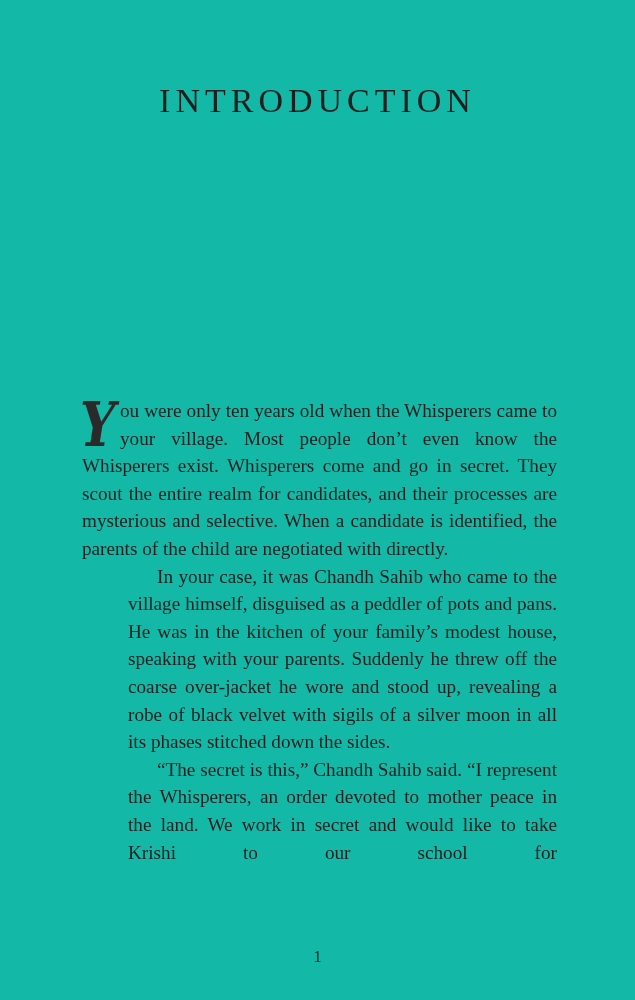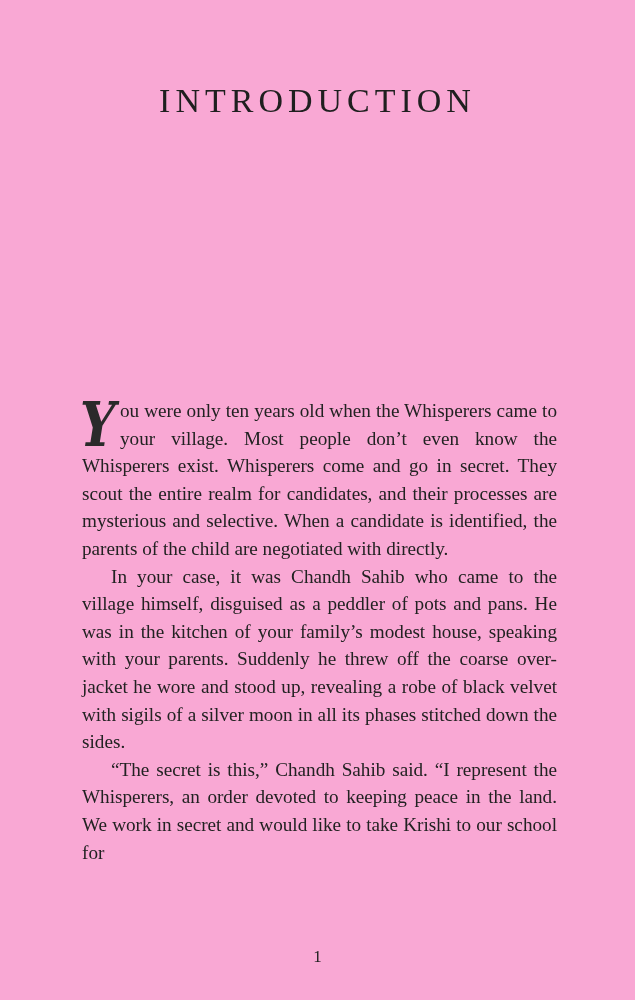--- a/index.html
+++ b/index.html
@@ -1,31 +1,31 @@
 <!DOCTYPE html>
 <html><head>
 <meta charset="utf-8">
 <style>
   html, body { margin: 0; padding: 0; background: #ffffff; }
   body { width: 635px; height: 1000px; position: relative; overflow: hidden; }
-  .page { position: absolute; left: 0; top: 0; width: 635px; height: 1000px; background: #f9a8d4; }
+  .page { position: absolute; left: 0; top: 0; width: 635px; height: 1000px; background: #14b8a6; }
   .title {
     position: absolute; left: 0; right: 0; top: 82px;
     text-align: center;
     font-family: "Liberation Serif", "DejaVu Serif", serif;
     font-size: 34px; letter-spacing: 5px; color: #1f1f1f;
     margin: 0; font-weight: normal;
   }
   .body-text {
     position: absolute; left: 82px; width: 475px; top: 397px;
     font-family: "Liberation Serif", "DejaVu Serif", serif;
     font-size: 19.2px; line-height: 27.6px; color: #222;
   }
   .body-text p { margin: 0; text-align: justify; text-align-last: left; }
-  .body-text p.indent { text-indent: 29px; }
+  .body-text p.indent { text-indent: 29px; margin-left: 46px; }
   .dropcap {
     float: left;
     font-family: "DejaVu Serif", serif;
     font-style: italic; font-weight: bold;
     font-size: 62px; line-height: 52px;
     margin: 2px 6px 0 -2px;
     color: #2a2a2a;
     transform: scaleX(0.8);
     transform-origin: left top;
     width: 34px;
@@ -38,17 +38,17 @@
 </style>
 </head>
 <body>
 
 <div class="page">
   <h1 class="title">INTRODUCTION</h1>
 
   <div class="body-text">
     <p><span class="dropcap">Y</span><span>ou were only ten years old when the Whisperers came to your village. Most people don’t even know the Whisperers exist. Whisperers come and go in secret. They scout the entire realm for candidates, and their processes are mysterious and selective. When a candidate is identified, the parents of the child are negotiated with directly.</span></p>
     <p class="indent">In your case, it was Chandh Sahib who came to the village himself, disguised as a peddler of pots and pans. He was in the kitchen of your family’s modest house, speaking with your parents. Suddenly he threw off the coarse over-jacket he wore and stood up, revealing a robe of black velvet with sigils of a silver moon in all its phases stitched down the sides.</p>
-    <p class="indent" style="text-align-last: justify;">“The secret is this,” Chandh Sahib said. “I represent the Whisperers, an order devoted to keeping peace in the land. We work in secret and would like to take Krishi to our school for</p>
+    <p class="indent" style="text-align-last: justify;">“The secret is this,” Chandh Sahib said. “I represent the Whisperers, an order devoted to mother peace in the land. We work in secret and would like to take Krishi to our school for</p>
   </div>
 
   <div class="folio">1</div>
 </div>
 
 </body></html>

